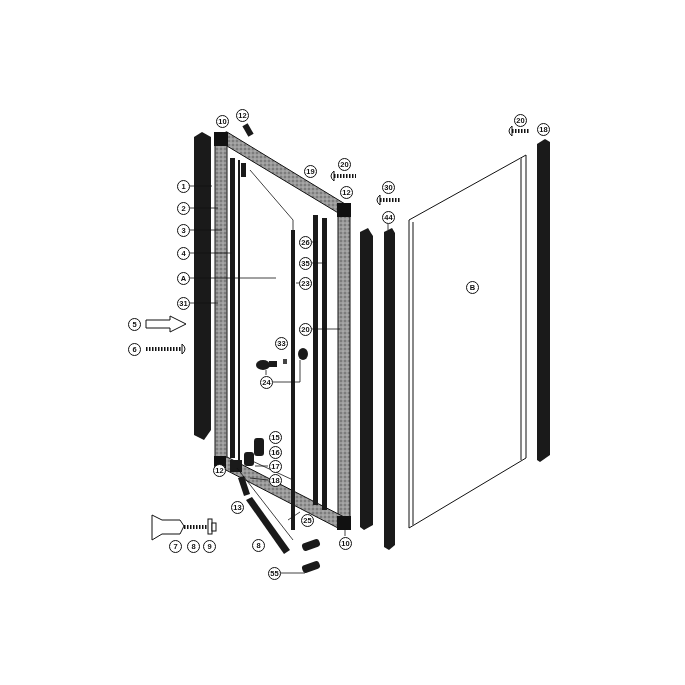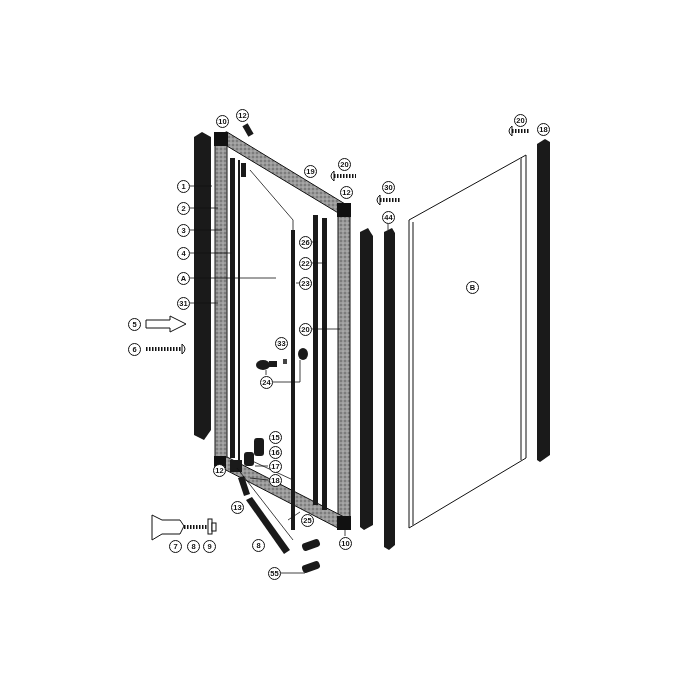--- a/index.html
+++ b/index.html
@@ -154,21 +154,21 @@
   <div class="callout" style="left:236px;top:109px">12</div>
   <div class="callout" style="left:304px;top:165px">19</div>
   <div class="callout" style="left:338px;top:158px">20</div>
   <div class="callout" style="left:340px;top:186px">12</div>
   <div class="callout" style="left:382px;top:181px">30</div>
   <div class="callout" style="left:382px;top:211px">44</div>
   <div class="callout" style="left:514px;top:114px">20</div>
   <div class="callout" style="left:537px;top:123px">18</div>
   <div class="callout" style="left:466px;top:281px">B</div>
   <div class="callout" style="left:299px;top:236px">26</div>
-  <div class="callout" style="left:299px;top:257px">22</div>
+  <div class="callout" style="left:299px;top:257px">35</div>
   <div class="callout" style="left:299px;top:277px">23</div>
   <div class="callout" style="left:299px;top:323px">20</div>
   <div class="callout" style="left:275px;top:337px">33</div>
   <div class="callout" style="left:260px;top:376px">24</div>
   <div class="callout" style="left:269px;top:431px">15</div>
   <div class="callout" style="left:269px;top:446px">16</div>
   <div class="callout" style="left:269px;top:460px">17</div>
   <div class="callout" style="left:269px;top:474px">18</div>
   <div class="callout" style="left:213px;top:464px">12</div>
   <div class="callout" style="left:231px;top:501px">13</div>

